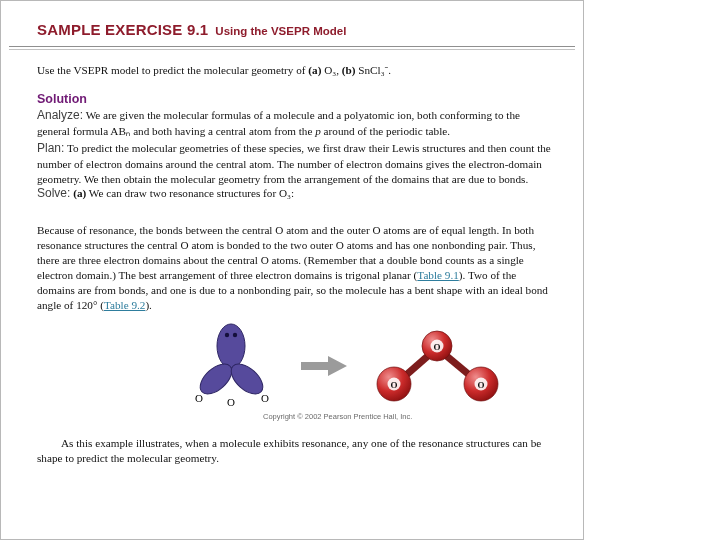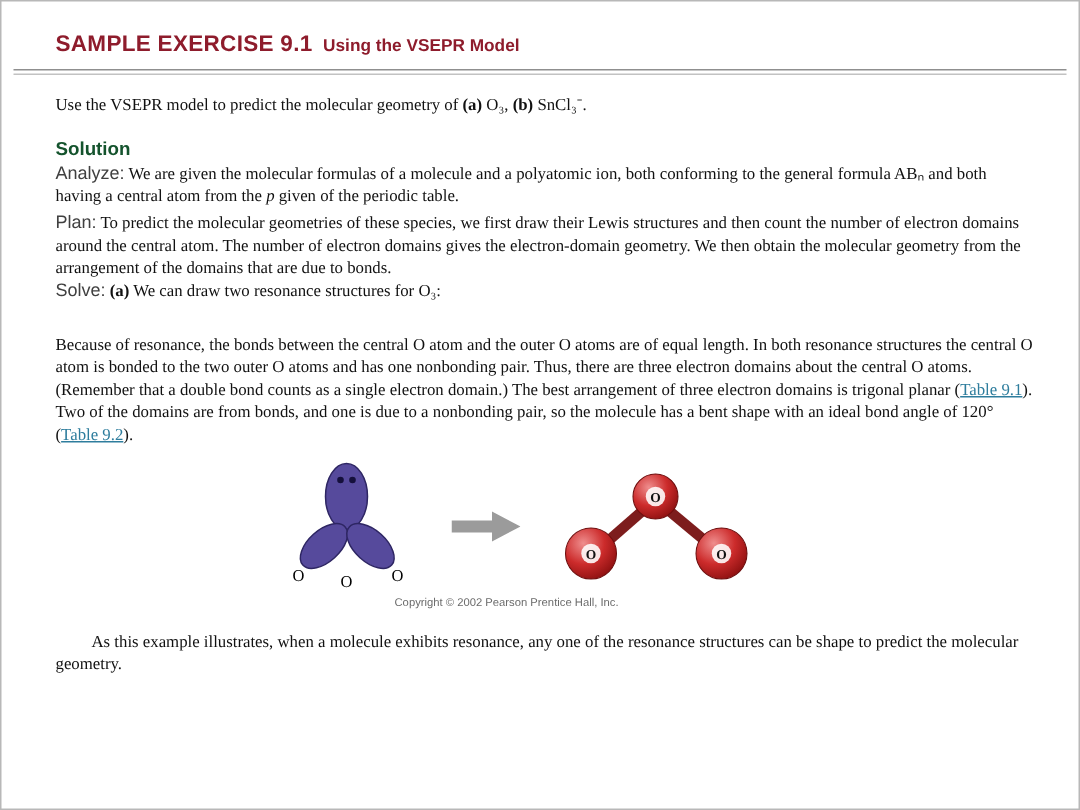--- a/index.html
+++ b/index.html
@@ -1,29 +1,29 @@
 <!DOCTYPE html>
 <html><head>
 <meta charset="utf-8">
 <style>
   * { margin:0; padding:0; box-sizing:border-box; }
   html,body { width:720px; height:540px; }
   body { font-family:"Liberation Serif", serif; background:#ffffff; color:#111; }
-  .slide { width:720px; height:540px; background:#fff; border:1px solid #b8b8b8; overflow:hidden; position:relative; }
+  .slide { width:584px; height:540px; background:#fff; border:1px solid #b8b8b8; overflow:hidden; position:relative; }
 
   .title-row { padding:20px 30px 0 36px; color:#8e1c2c; font-family:"Liberation Sans", sans-serif; font-weight:bold; }
   .title-main { font-size:15px; letter-spacing:.2px; }
   .title-sub { font-size:11.5px; margin-left:7px; }
 
   .rule { margin:7px 8px 0 8px; height:4px; border-top:1px solid #8f8f8f; border-bottom:1px solid #c2c2c2; }
 
   .body-p { font-size:11.2px; line-height:1.33; margin:0 30px 0 36px; }
   .problem { margin-top:13px; }
 
-  .heading-solution { font-family:"Liberation Sans", sans-serif; font-weight:bold; font-size:12.5px; color:#14532d; margin:14px 30px 0 36px; }
+  .heading-solution { font-family:"Liberation Sans", sans-serif; font-weight:bold; font-size:12.5px; color:#701a75; margin:14px 30px 0 36px; }
 
   .lbl { font-family:Liberation Sans, sans-serif; color:#404040; font-size:12px; }
   .analyze { margin-top:2px; }
   .plan { margin-top:2px; }
   .solve { }
 
   .lewis { margin:11px 0 0 172px; display:flex; align-items:center; gap:16px; font-size:15px; color:#111; font-family:"DejaVu Serif", serif; }
   .lewis .struct { letter-spacing:1px; }
   .lewis .res-arrow { font-size:16px; }
 
@@ -41,21 +41,21 @@
 <div class="slide">
 
   <div class="title-row"><span class="title-main">SAMPLE EXERCISE 9.1</span><span class="title-sub">Using the VSEPR Model</span></div>
 
   <div class="rule"></div>
 
   <p class="body-p problem"><span>Use the VSEPR model to predict the molecular geometry of </span><b>(a)</b><span> O₃, </span><b>(b)</b><span> SnCl₃⁻.</span></p>
 
   <div class="heading-solution">Solution</div>
 
-  <p class="body-p analyze"><span class="lbl">Analyze:</span><span> We are given the molecular formulas of a molecule and a polyatomic ion, both conforming to the general formula ABₙ and both having a central atom from the </span><i>p</i><span> given of the periodic table.</span></p>
+  <p class="body-p analyze"><span class="lbl">Analyze:</span><span> We are given the molecular formulas of a molecule and a polyatomic ion, both conforming to the general formula ABₙ and both having a central atom from the </span><i>p</i><span> around of the periodic table.</span></p>
 
   <p class="body-p plan"><span class="lbl">Plan:</span><span> To predict the molecular geometries of these species, we first draw their Lewis structures and then count the number of electron domains around the central atom. The number of electron domains gives the electron-domain geometry. We then obtain the molecular geometry from the arrangement of the domains that are due to bonds.</span></p>
 
   <p class="body-p solve"><span class="lbl">Solve:</span><b> (a)</b><span> We can draw two resonance structures for O₃:</span></p>
 
 
   <p class="body-p discussion"><span>Because of resonance, the bonds between the central O atom and the outer O atoms are of equal length. In both resonance structures the central O atom is bonded to the two outer O atoms and has one nonbonding pair. Thus, there are three electron domains about the central O atoms. (Remember that a double bond counts as a single electron domain.) The best arrangement of three electron domains is trigonal planar (</span><a class="tbl-link">Table 9.1</a><span>). Two of the domains are from bonds, and one is due to a nonbonding pair, so the molecule has a bent shape with an ideal bond angle of 120° (</span><a class="tbl-link">Table 9.2</a><span>).</span></p>
 
   <div class="figures">
 

